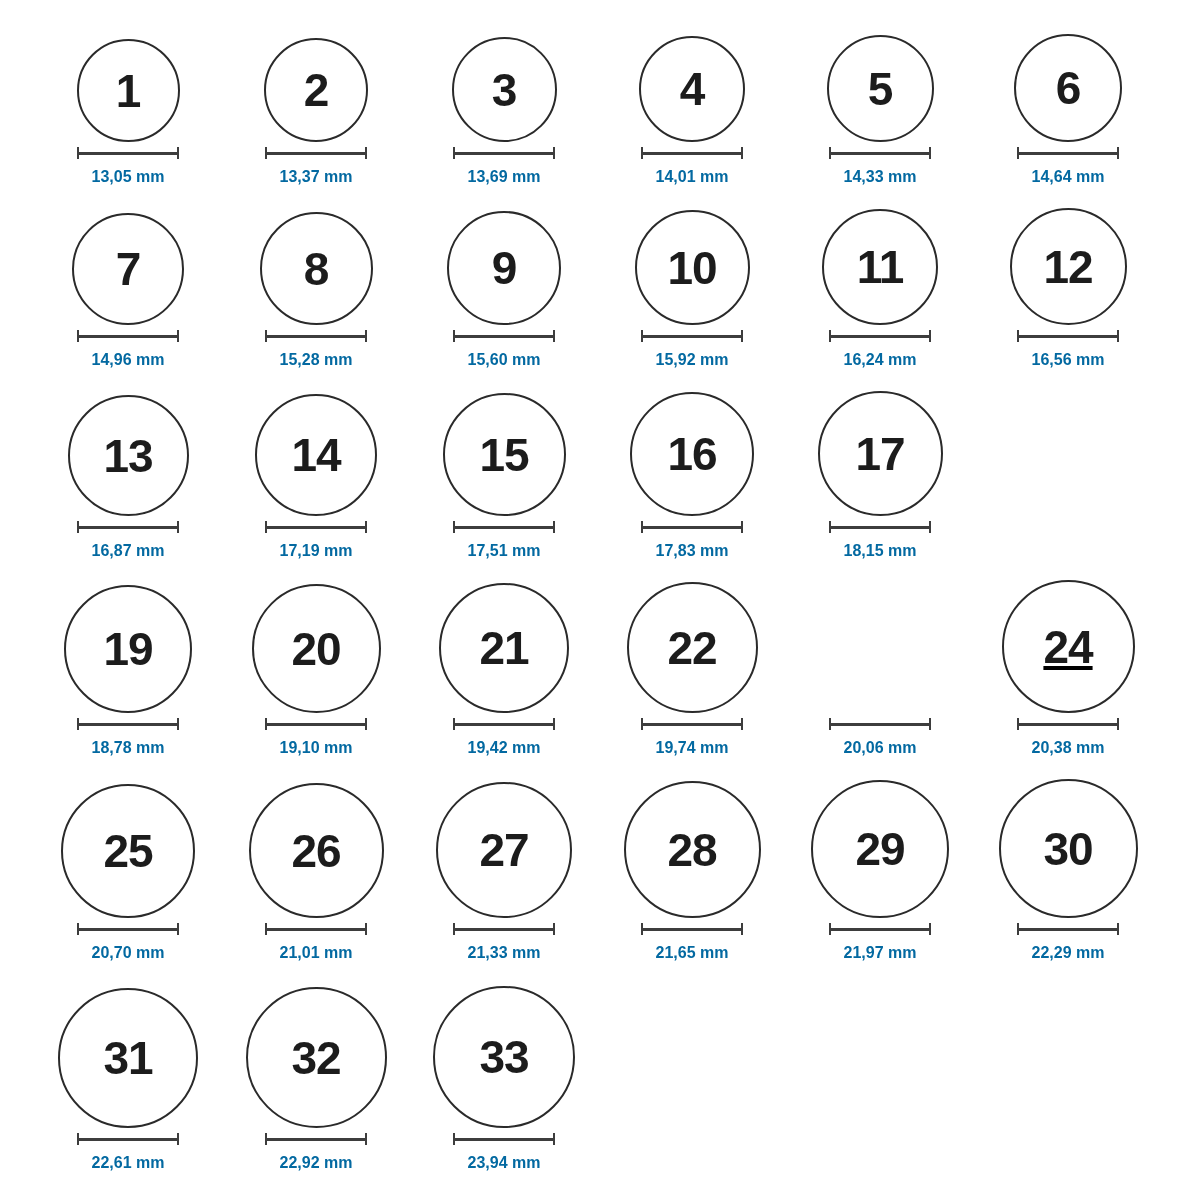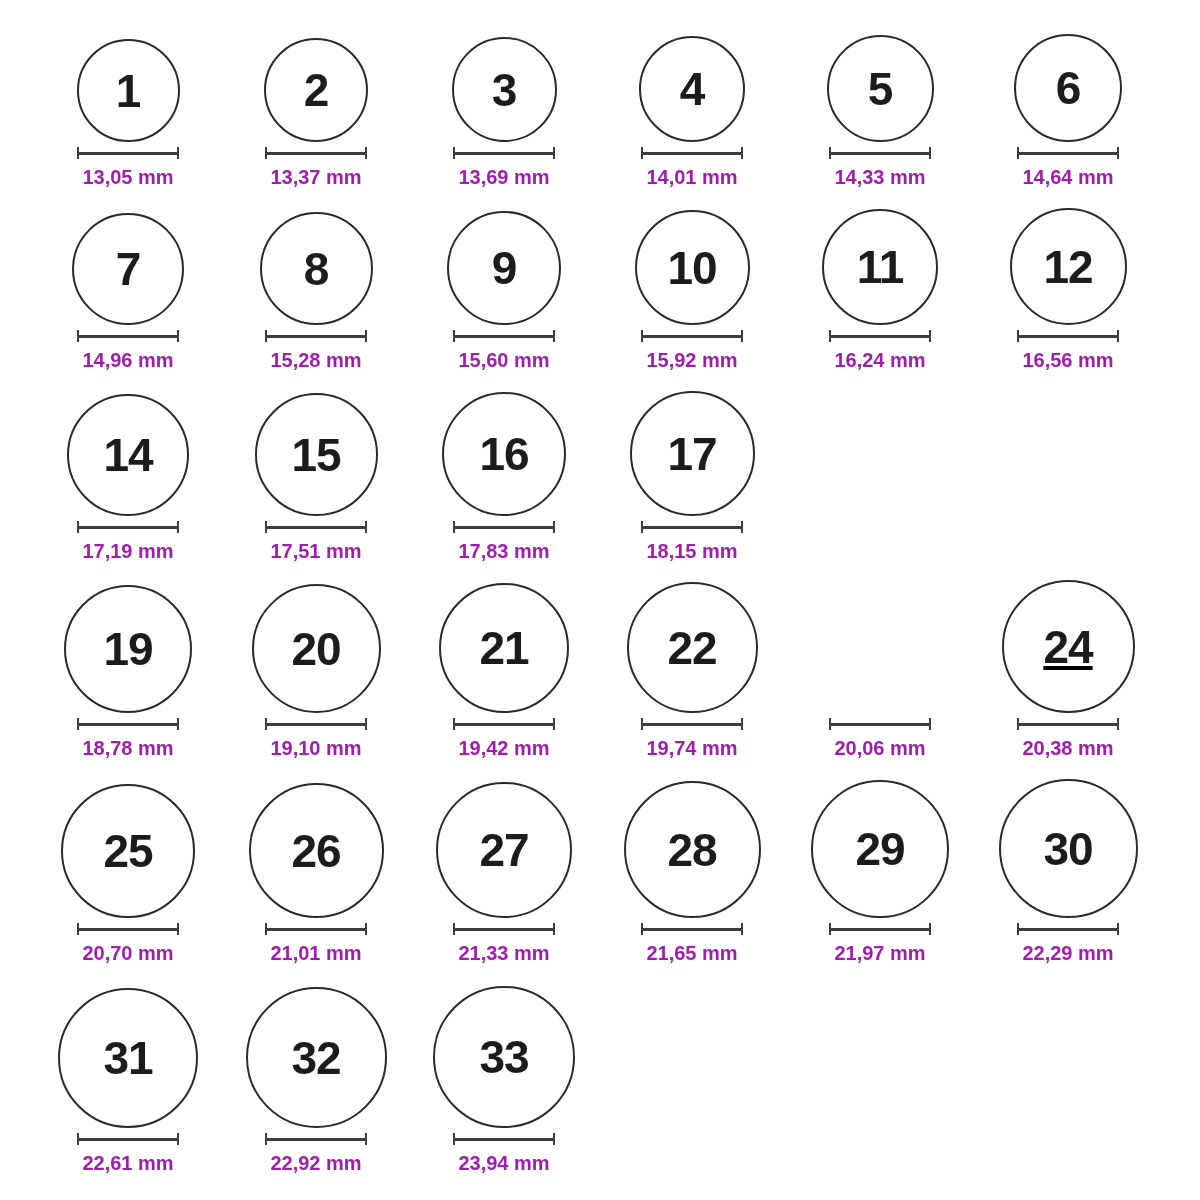--- a/index.html
+++ b/index.html
@@ -64,23 +64,23 @@
   }
   .bar {
     flex: 1 1 auto;
     height: 3px;
     background: #3d3d3d;
   }
   .dia-label {
     margin-top: 5px;
     height: 26px;
     line-height: 26px;
-    font-size: 20px;
+    font-size: 16px;
     font-weight: 700;
-    color: #a21caf;
+    color: #0369a1;
     white-space: nowrap;
   }
 </style>
 </head>
 <body>
 
 <div class="chart" id="chart-root">
     <div class="row" style="margin-bottom: 18px;">
       <div class="cell">
     <div class="circle" style="width: 103px; height: 103px;">
@@ -212,20 +212,31 @@
     <div class="measure">
       <span class="tick"></span>
       <span class="bar"></span>
       <span class="tick"></span>
     </div>
     <div class="dia-label">16,56 mm</div>
   </div>
     </div>
     <div class="row" style="margin-bottom: 16px;">
       <div class="cell">
+    <div class="circle" style="width: 121px; height: 121px;">
+      <span class="num">13</span>
+    </div>
+    <div class="measure">
+      <span class="tick"></span>
+      <span class="bar"></span>
+      <span class="tick"></span>
+    </div>
+    <div class="dia-label">16,87 mm</div>
+  </div>
+      <div class="cell">
     <div class="circle" style="width: 122px; height: 122px;">
       <span class="num">14</span>
     </div>
     <div class="measure">
       <span class="tick"></span>
       <span class="bar"></span>
       <span class="tick"></span>
     </div>
     <div class="dia-label">17,19 mm</div>
   </div>

